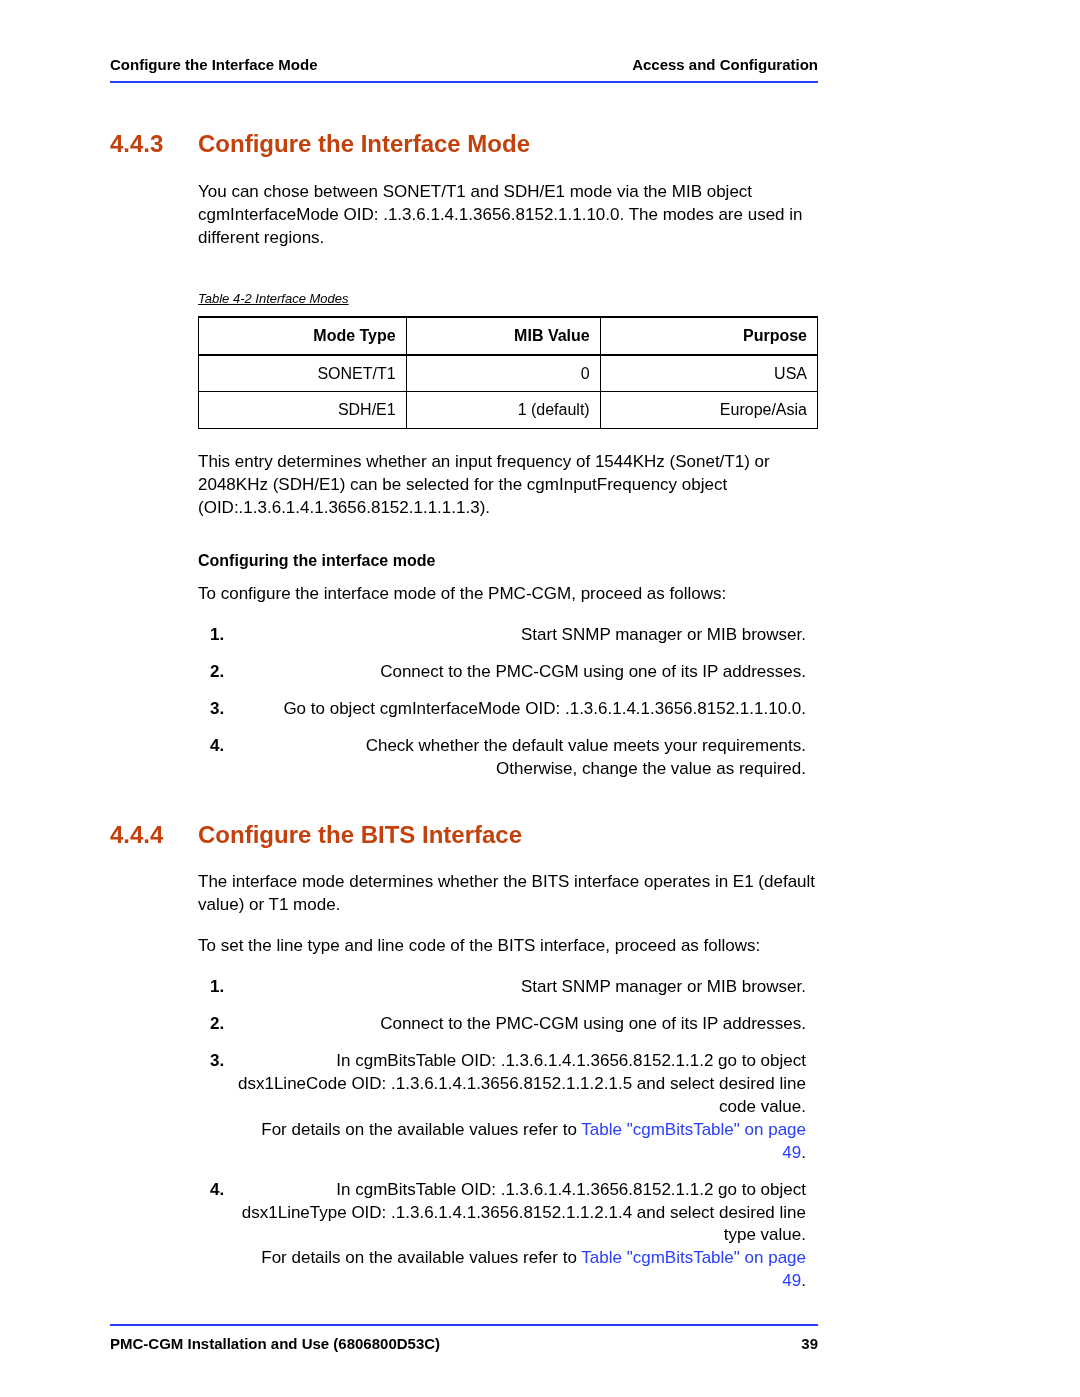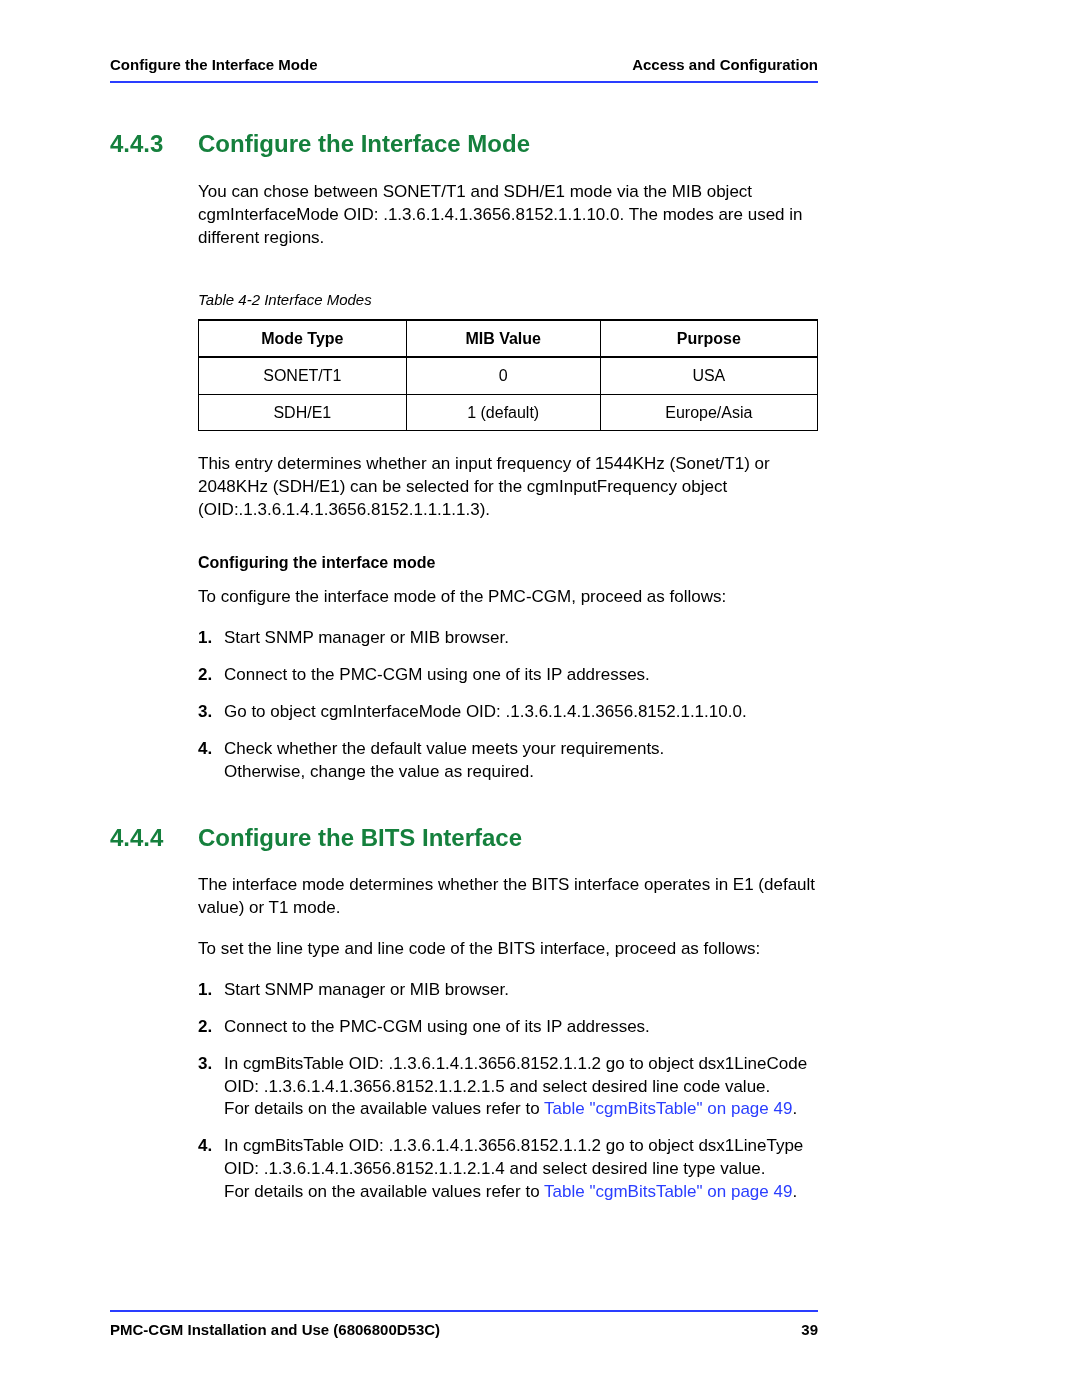--- a/index.html
+++ b/index.html
@@ -24,78 +24,80 @@
     font-weight: bold;
     font-size: 15px;
     padding-bottom: 6px;
     border-bottom: 2.5px solid #2a3eff;
   }
   .sec-heading {
     display: flex;
     align-items: baseline;
     margin-top: 45px;
     margin-bottom: 20px;
-    color: #15803d;
+    color: #c2410c;
     font-weight: bold;
     font-size: 24px;
   }
   .sec-num { width: 88px; flex: 0 0 88px; }
   .content-indent { margin-left: 88px; }
   .para { margin-bottom: 18px; }
   .table-caption {
     font-style: italic;
-    font-size: 15px;
+    font-size: 13px;
     margin-top: 41px;
     margin-bottom: 8px;
+    text-decoration: underline;
   }
   table.modes {
     border-collapse: collapse;
     width: 100%;
     font-size: 16px;
   }
   table.modes th, table.modes td {
-    text-align: center;
+    text-align: right;
     padding: 7px 10px;
     border: 1px solid #000;
   }
   table.modes thead th {
     font-weight: bold;
     border-top: 2px solid #000;
     border-bottom: 2.5px solid #000;
   }
   .sub-head {
     font-weight: bold;
     font-size: 16px;
     margin-top: 30px;
     margin-bottom: 12px;
   }
   ol.steps {
     list-style: none;
     padding: 0;
-    margin: 0;
+    margin: 12px;
     counter-reset: stp;
+    text-align: right;
   }
   ol.steps > li {
     counter-increment: stp;
     position: relative;
     padding-left: 26px;
     margin-bottom: 14px;
   }
   ol.steps > li::before {
     content: counter(stp) ".";
     position: absolute;
     left: 0;
     font-weight: bold;
   }
   a.xref { color: #2a3eff; text-decoration: none; }
   .footer {
     position: absolute;
     left: 110px;
     right: 110px;
-    bottom: 57px;
+    bottom: 43px;
     border-top: 2.5px solid #2a3eff;
     padding-top: 8px;
     display: flex;
     justify-content: space-between;
     font-weight: bold;
     font-size: 15px;
   }
 </style>
 </head>
 <body>

